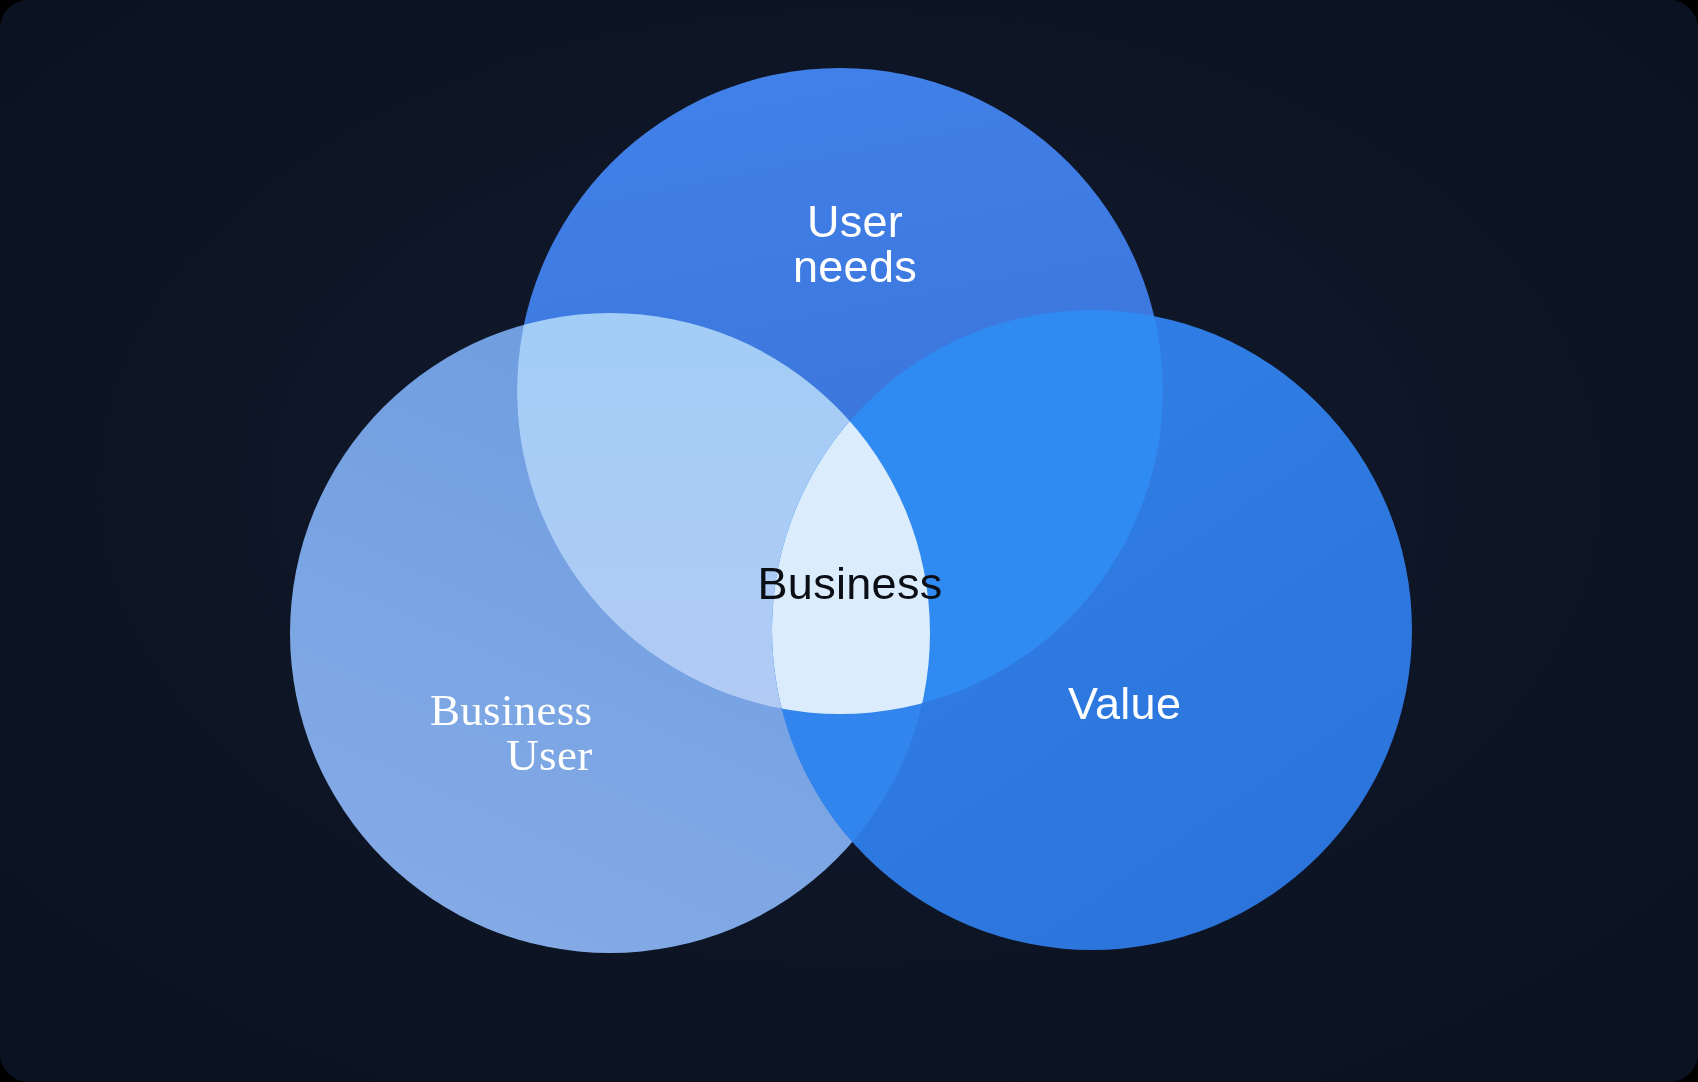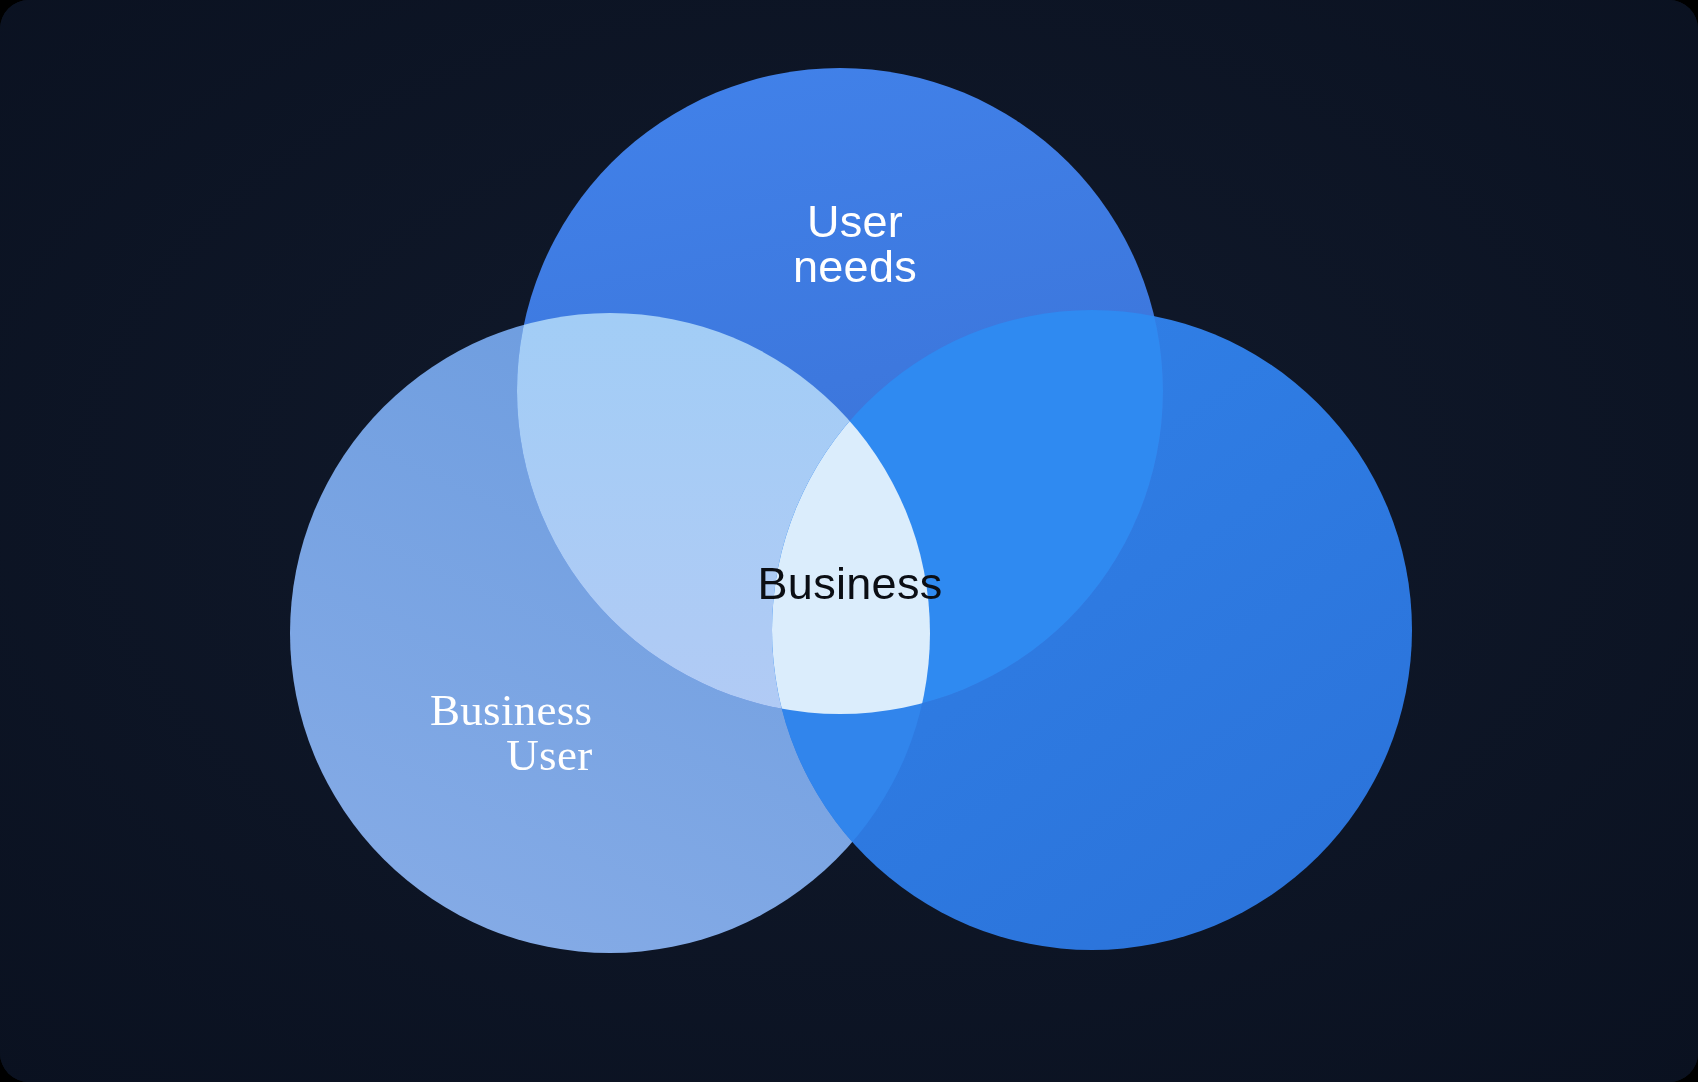--- a/index.html
+++ b/index.html
@@ -85,19 +85,20 @@
     <span class="line">User</span>
     <span class="line">needs</span>
   </div>
 
   <div class="label label-business">
     <span class="line">Business</span>
     <span class="line">User</span>
   </div>
 
   <div class="label label-value">
+    <span class="line">Value</span>
   </div>
 
   <div class="label label-strategy">
     <span class="line">Business</span>
   </div>
 
 </div>
 
 </body></html>

